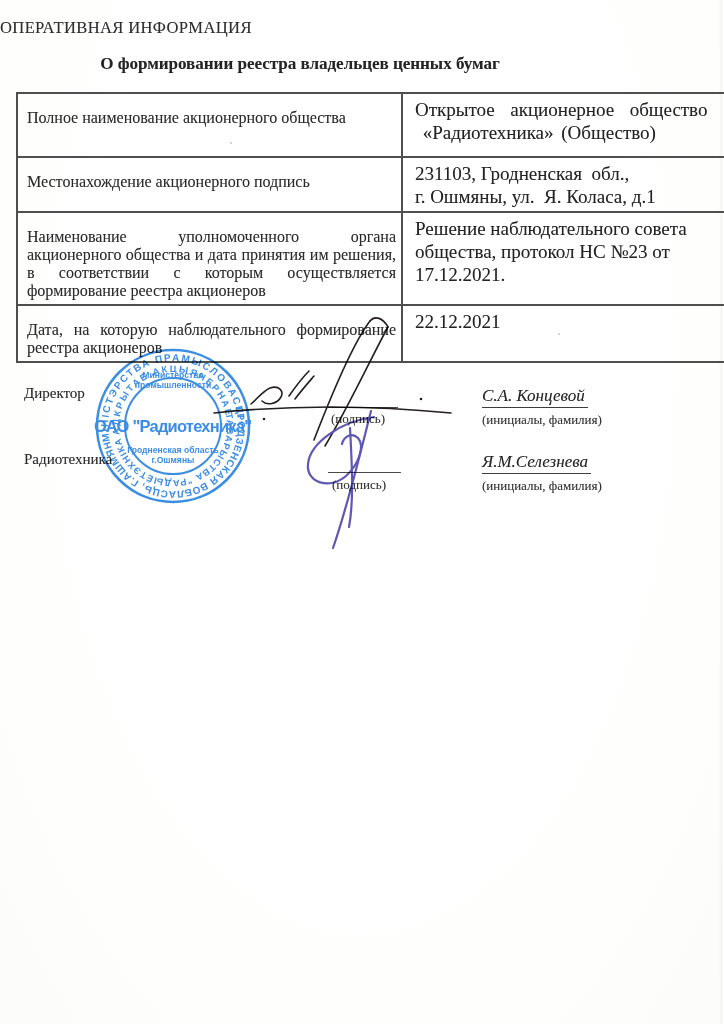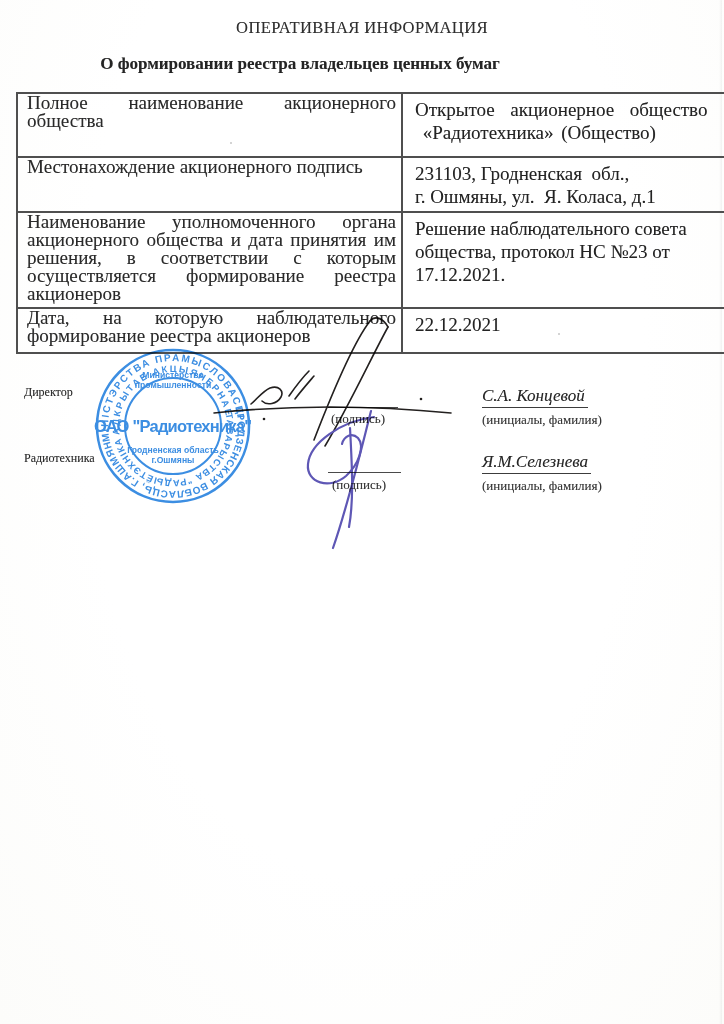--- a/index.html
+++ b/index.html
@@ -7,49 +7,49 @@
     width:724px;height:1024px;position:relative;overflow:hidden;
     background:radial-gradient(ellipse at 50% 35%, #ffffff 55%, #fcfcfa 100%);
     font-family:"Liberation Serif", serif;
     color:#262626;
   }
   .scan-edge-right{
     position:absolute;top:0;right:2px;width:3px;height:100%;
     background:linear-gradient(to right, rgba(0,0,0,0), rgba(0,0,0,0.05));
   }
   .doc-title{
-    position:absolute;top:18px;left:0;width:724px;text-align:center;
+    position:absolute;top:18px;left:0;width:724px;text-align:left;
     font-size:16.5px;letter-spacing:.4px;color:#2e2e2e;
     text-shadow:.2px .2px .3px rgba(60,60,60,.35);
   }
   .doc-subtitle{
     position:absolute;top:54px;left:0;width:600px;text-align:center;
     font-size:17px;font-weight:bold;color:#242424;
     text-shadow:.2px .2px .3px rgba(60,60,60,.35);
   }
   table.info-table{
     position:absolute;left:16px;top:92px;width:691px;
     border-collapse:collapse;table-layout:fixed;
   }
   table.info-table td{
     border:2px solid #4f4f4f;vertical-align:top;
     text-shadow:.2px .2px .3px rgba(60,60,60,.3);
   }
   td.c-label{
-    width:369px;font-size:19px;line-height:18px;
-    padding:0 5px 4px 9px;text-align:justify;color:#2a2a2a;
+    width:369px;font-size:16px;line-height:18px;
+    padding:15px 5px 4px 9px;text-align:justify;color:#2a2a2a;
   }
   td.c-value{
     width:322px;font-size:19px;line-height:23px;
     padding:4px 4px 3px 12px;white-space:pre-wrap;color:#232323;
   }
   tr.r1{height:64px;} tr.r2{height:45px;} tr.r3{height:90px;} tr.r4{height:45px;}
   tr.r1 td.c-value{word-spacing:3px;}
 
-  .sig-label{position:absolute;font-size:12px;color:#2a2a2a;
+  .sig-label{position:absolute;font-size:15px;color:#2a2a2a;
     text-shadow:.2px .2px .3px rgba(60,60,60,.35);}
   .sig-line{position:absolute;border-bottom:1.5px solid #4a4a4a;height:0;}
   .sig-caption{position:absolute;font-size:13px;color:#333;
     text-shadow:.15px .15px .3px rgba(60,60,60,.3);}
   .sig-name{position:absolute;font-size:17px;color:#262626;
     border-bottom:1.4px solid #3c3c3c;padding:0 3px 1px 0;
     text-shadow:.2px .2px .3px rgba(60,60,60,.35);font-style:italic;}
 
   .stamp-svg{position:absolute;left:84px;top:337px;width:178px;height:178px;
     mix-blend-mode:multiply;opacity:.93;overflow:visible;pointer-events:none;}

